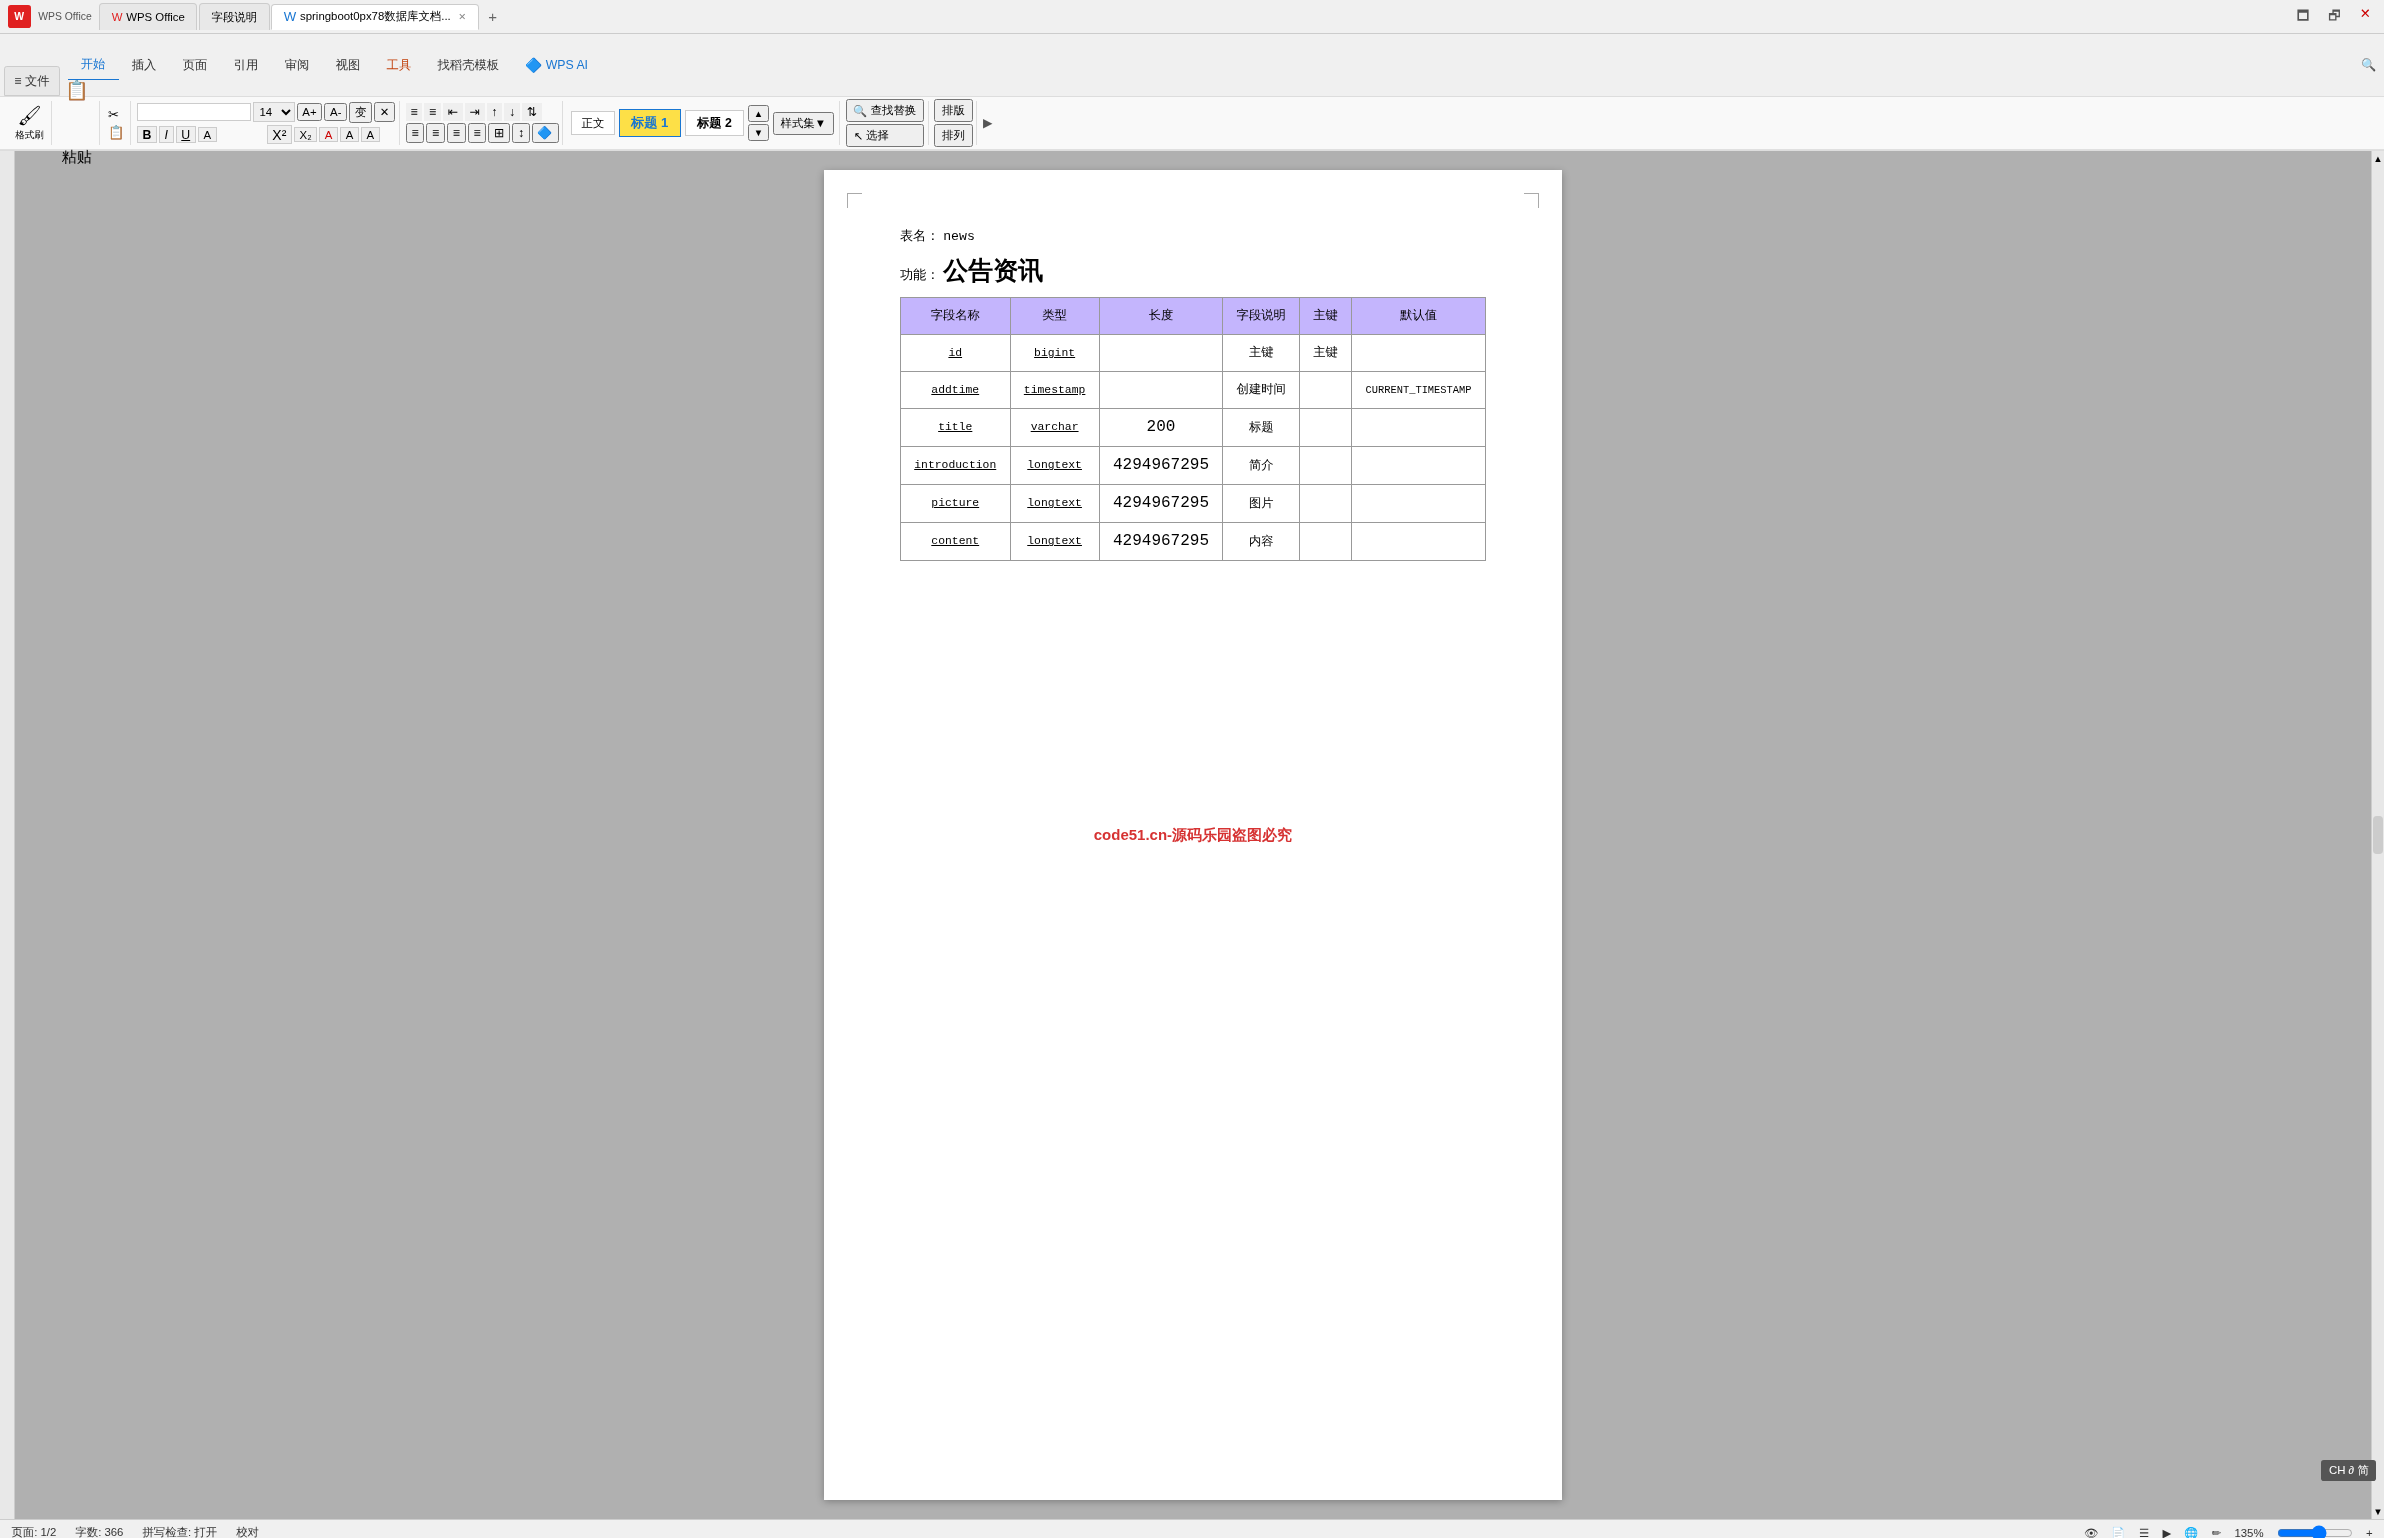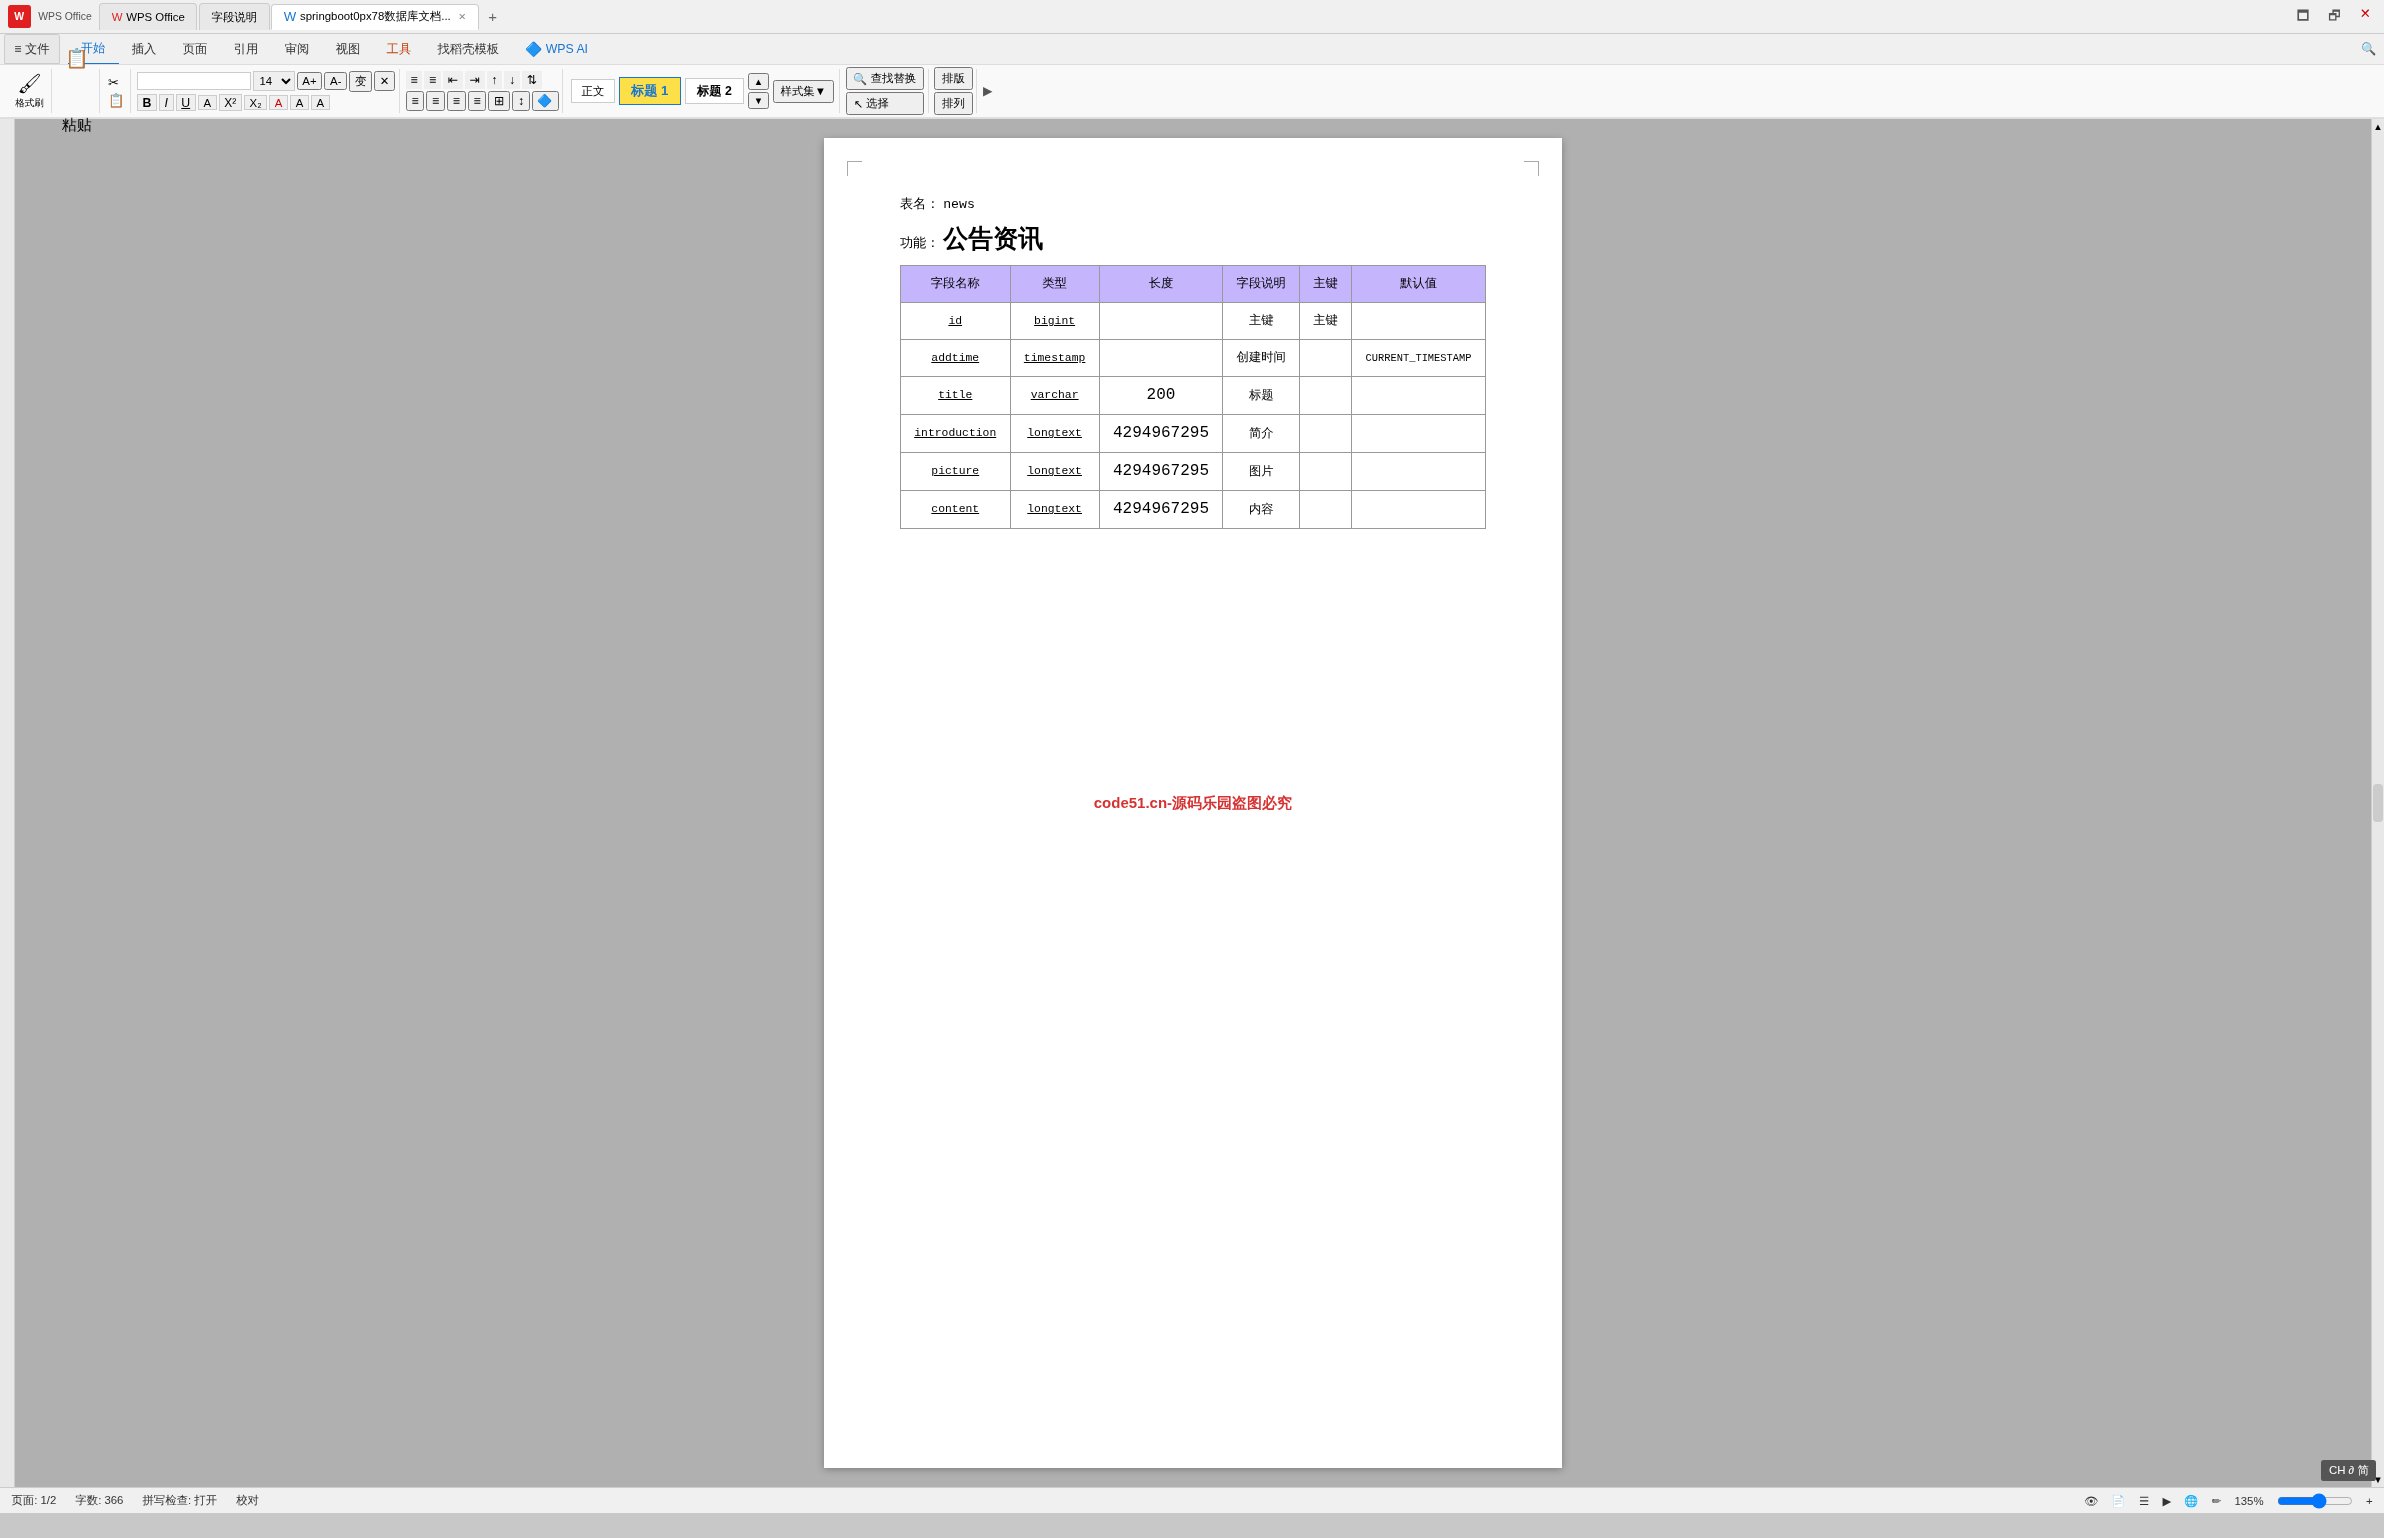--- a/index.html
+++ b/index.html
@@ -88,21 +88,21 @@
   </div>
   <div class="title-controls">
     <span class="title-control-btn">🗖</span>
     <span class="title-control-btn">🗗</span>
     <span class="title-control-btn" style="color:#c00;">✕</span>
   </div>
 </div>
 
 <div class="ribbon">
   <div style="display:flex;align-items:center;border-bottom:0.9px solid #ddd;background:#f0f0f0;">
-    <div style="display:flex;align-items:flex-end;padding:0 3.8px;gap:0;">
+    <div style="display:flex;align-items:flex-end;padding:0 3.8px;gap:0;margin-top:32px;">
       <div style="padding:5.7px 9.5px;font-size:12.3px;cursor:pointer;color:#333;border:0.9px solid #ccc;background:#e8e8e8;border-radius:2.8px 2.8px 0 0;margin-right:3.8px;">
         <span>≡</span>
         <span> 文件</span>
       </div>
     </div>
     <div style="padding:5.7px 13.2px;font-size:12.3px;cursor:pointer;color:#1976d2;border-bottom:1.9px solid #1976d2;">开始</div>
     <div style="padding:5.7px 13.2px;font-size:12.3px;cursor:pointer;color:#333;">插入</div>
     <div style="padding:5.7px 13.2px;font-size:12.3px;cursor:pointer;color:#333;">页面</div>
     <div style="padding:5.7px 13.2px;font-size:12.3px;cursor:pointer;color:#333;">引用</div>
     <div style="padding:5.7px 13.2px;font-size:12.3px;cursor:pointer;color:#333;">审阅</div>
@@ -140,21 +140,21 @@
         <button style="padding:0.9px 3.8px;font-size:11.4px;cursor:pointer;">A+</button>
         <button style="padding:0.9px 3.8px;font-size:11.4px;cursor:pointer;">A-</button>
         <button style="padding:0.9px 3.8px;font-size:11.4px;cursor:pointer;">变</button>
         <button style="padding:0.9px 3.8px;font-size:11.4px;cursor:pointer;">✕</button>
       </div>
       <div style="display:flex;align-items:center;gap:1.9px;">
         <button style="padding:0.9px 4.7px;font-size:12.3px;font-weight:bold;cursor:pointer;border:0.9px solid #ccc;">B</button>
         <button style="padding:0.9px 4.7px;font-size:12.3px;font-style:italic;cursor:pointer;border:0.9px solid #ccc;">I</button>
         <button style="padding:0.9px 4.7px;font-size:12.3px;text-decoration:underline;cursor:pointer;border:0.9px solid #ccc;">U</button>
         <button style="padding:0.9px 4.7px;font-size:11.4px;cursor:pointer;border:0.9px solid #ccc;">A</button>
-        <button style="padding:0.9px 4.7px;font-size:12px;cursor:pointer;border:0.9px solid #ccc;">X²</button>
+        <button style="padding:0.9px 4.7px;font-size:14px;cursor:pointer;border:0.9px solid #ccc;margin-left:48px;">X²</button>
         <button style="padding:0.9px 4.7px;font-size:11.4px;cursor:pointer;border:0.9px solid #ccc;">X₂</button>
         <button style="padding:0.9px 4.7px;font-size:11.4px;cursor:pointer;border:0.9px solid #ccc;color:#c00;">A</button>
         <button style="padding:0.9px 4.7px;font-size:11.4px;cursor:pointer;border:0.9px solid #ccc;">A</button>
         <button style="padding:0.9px 4.7px;font-size:11.4px;cursor:pointer;border:0.9px solid #ccc;">A</button>
       </div>
     </div>
 
     <div style="display:flex;flex-direction:column;padding:0 3.8px;border-right:0.9px solid #ddd;height:44px;justify-content:center;gap:1.9px;">
       <div style="display:flex;align-items:center;gap:1.9px;">
         <button style="padding:0.9px 3.8px;font-size:12.3px;cursor:pointer;border:0.9px solid transparent;">≡</button>

